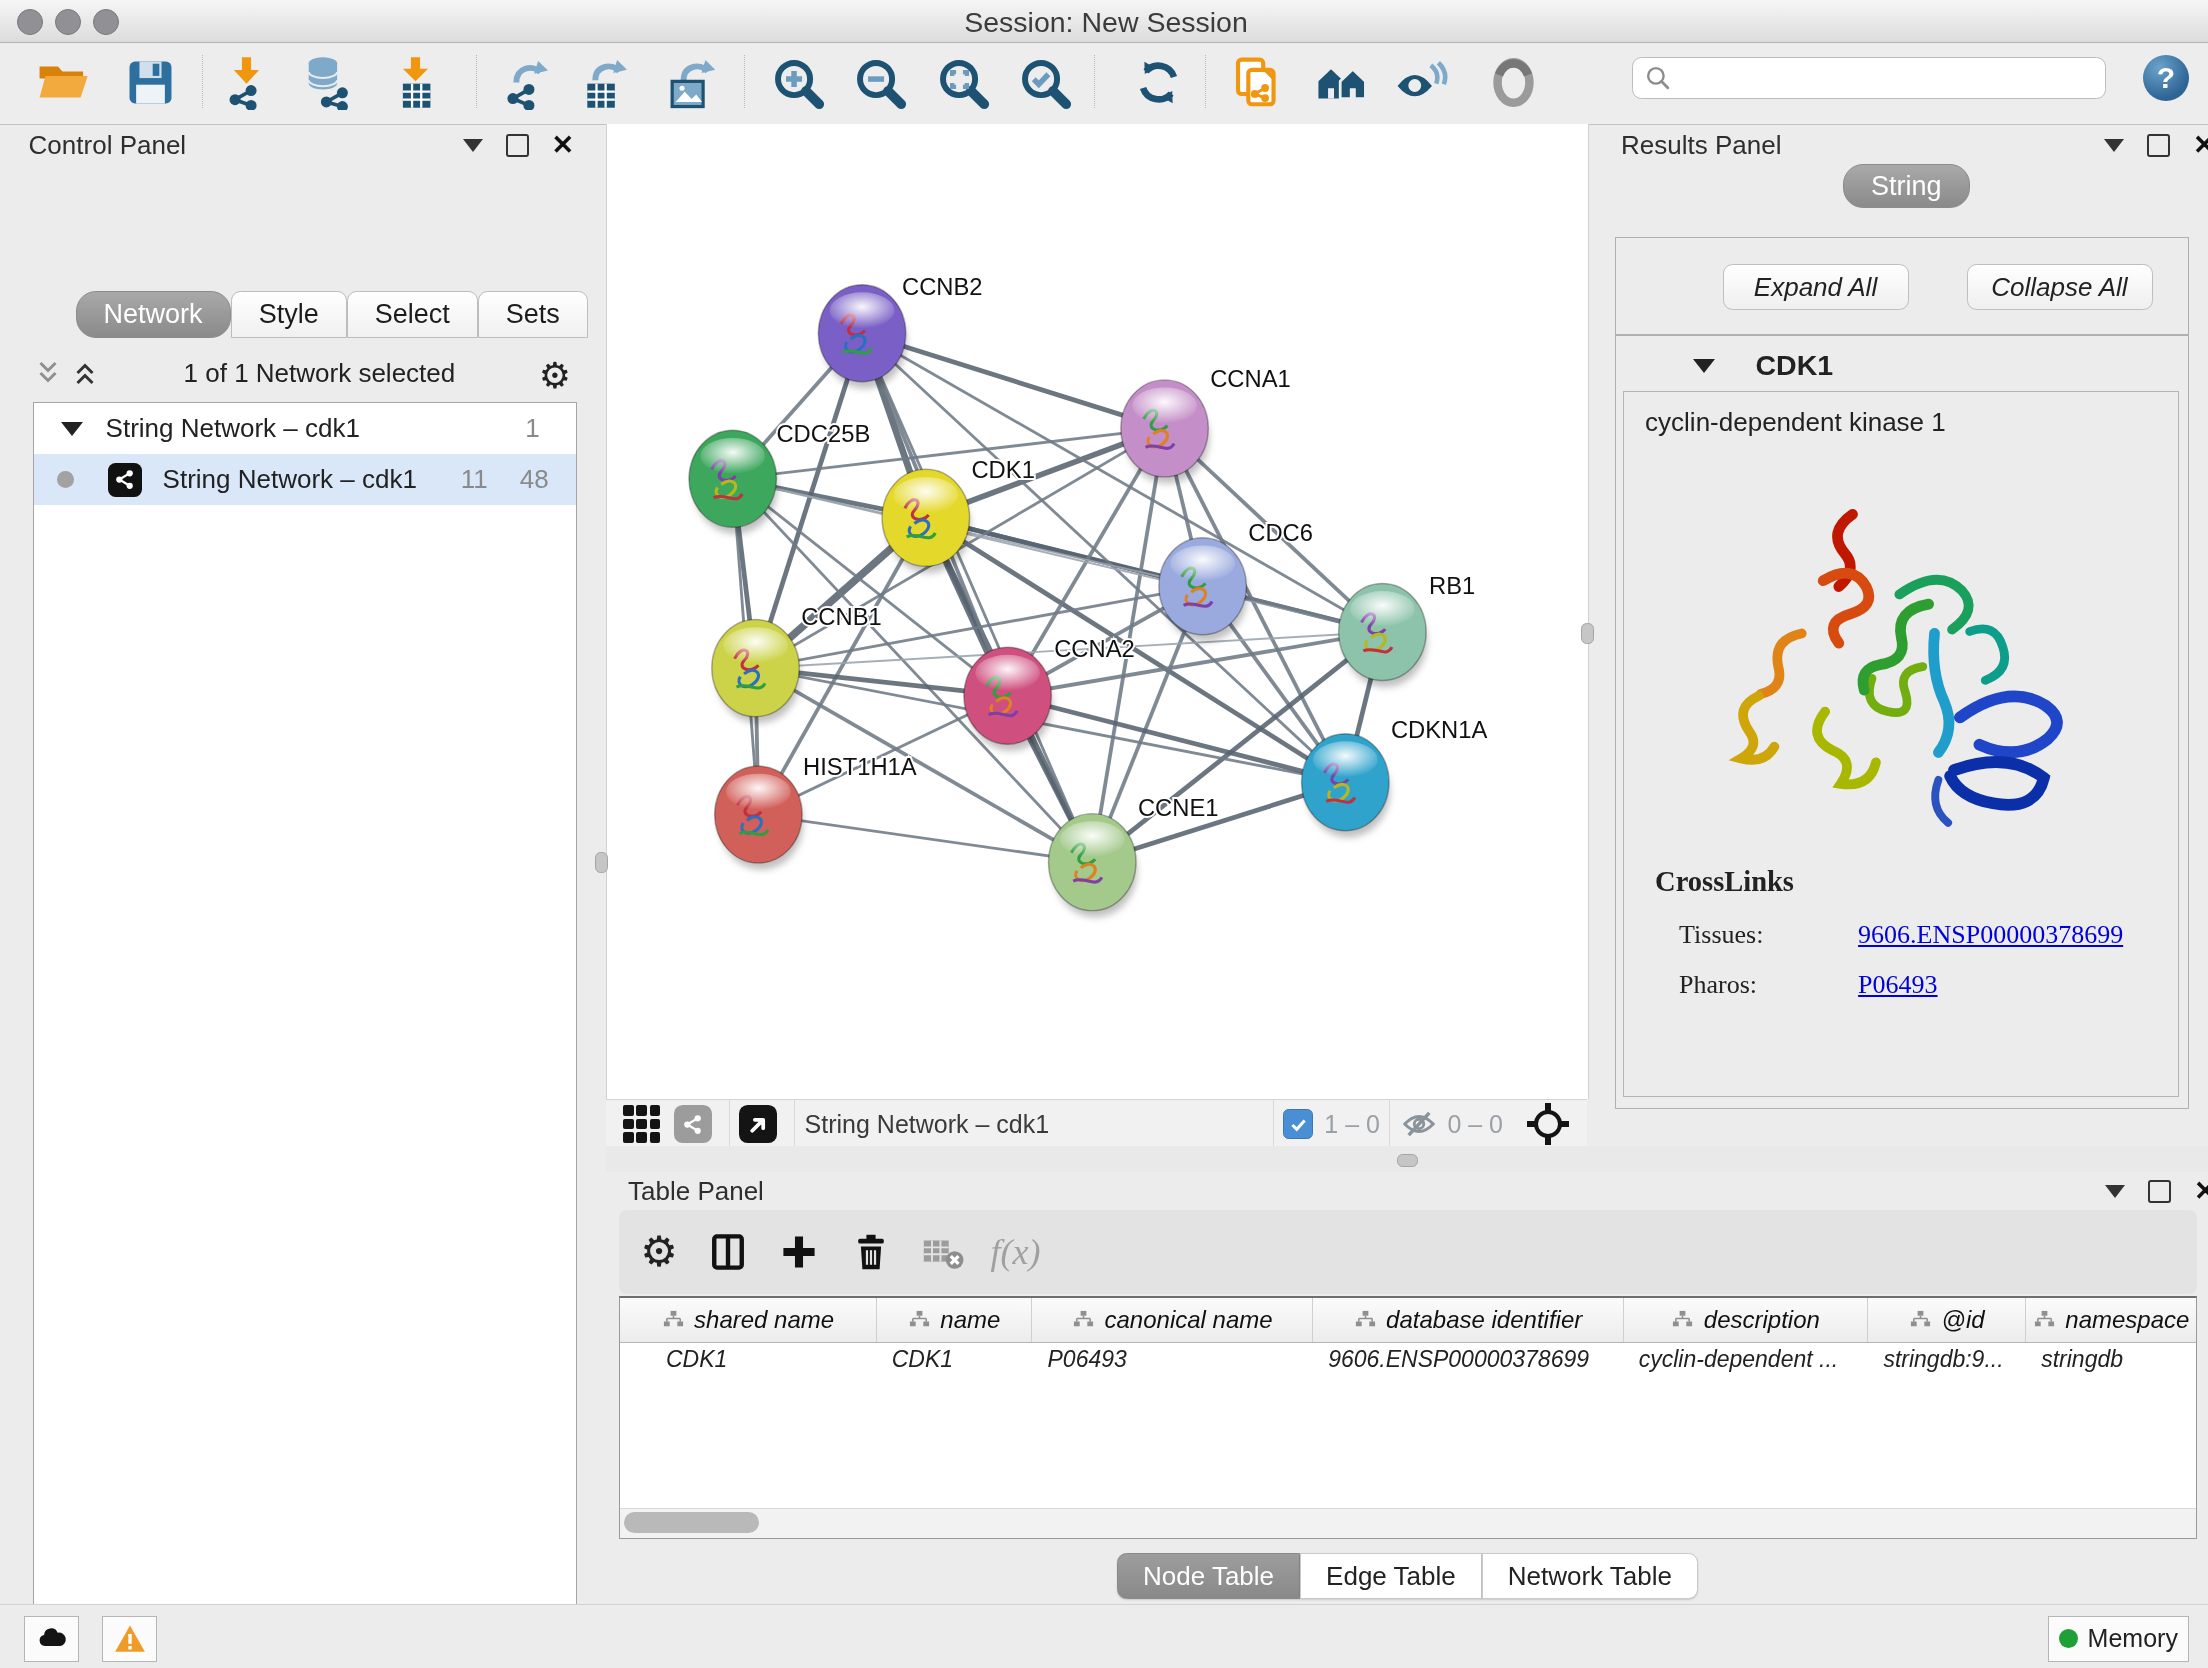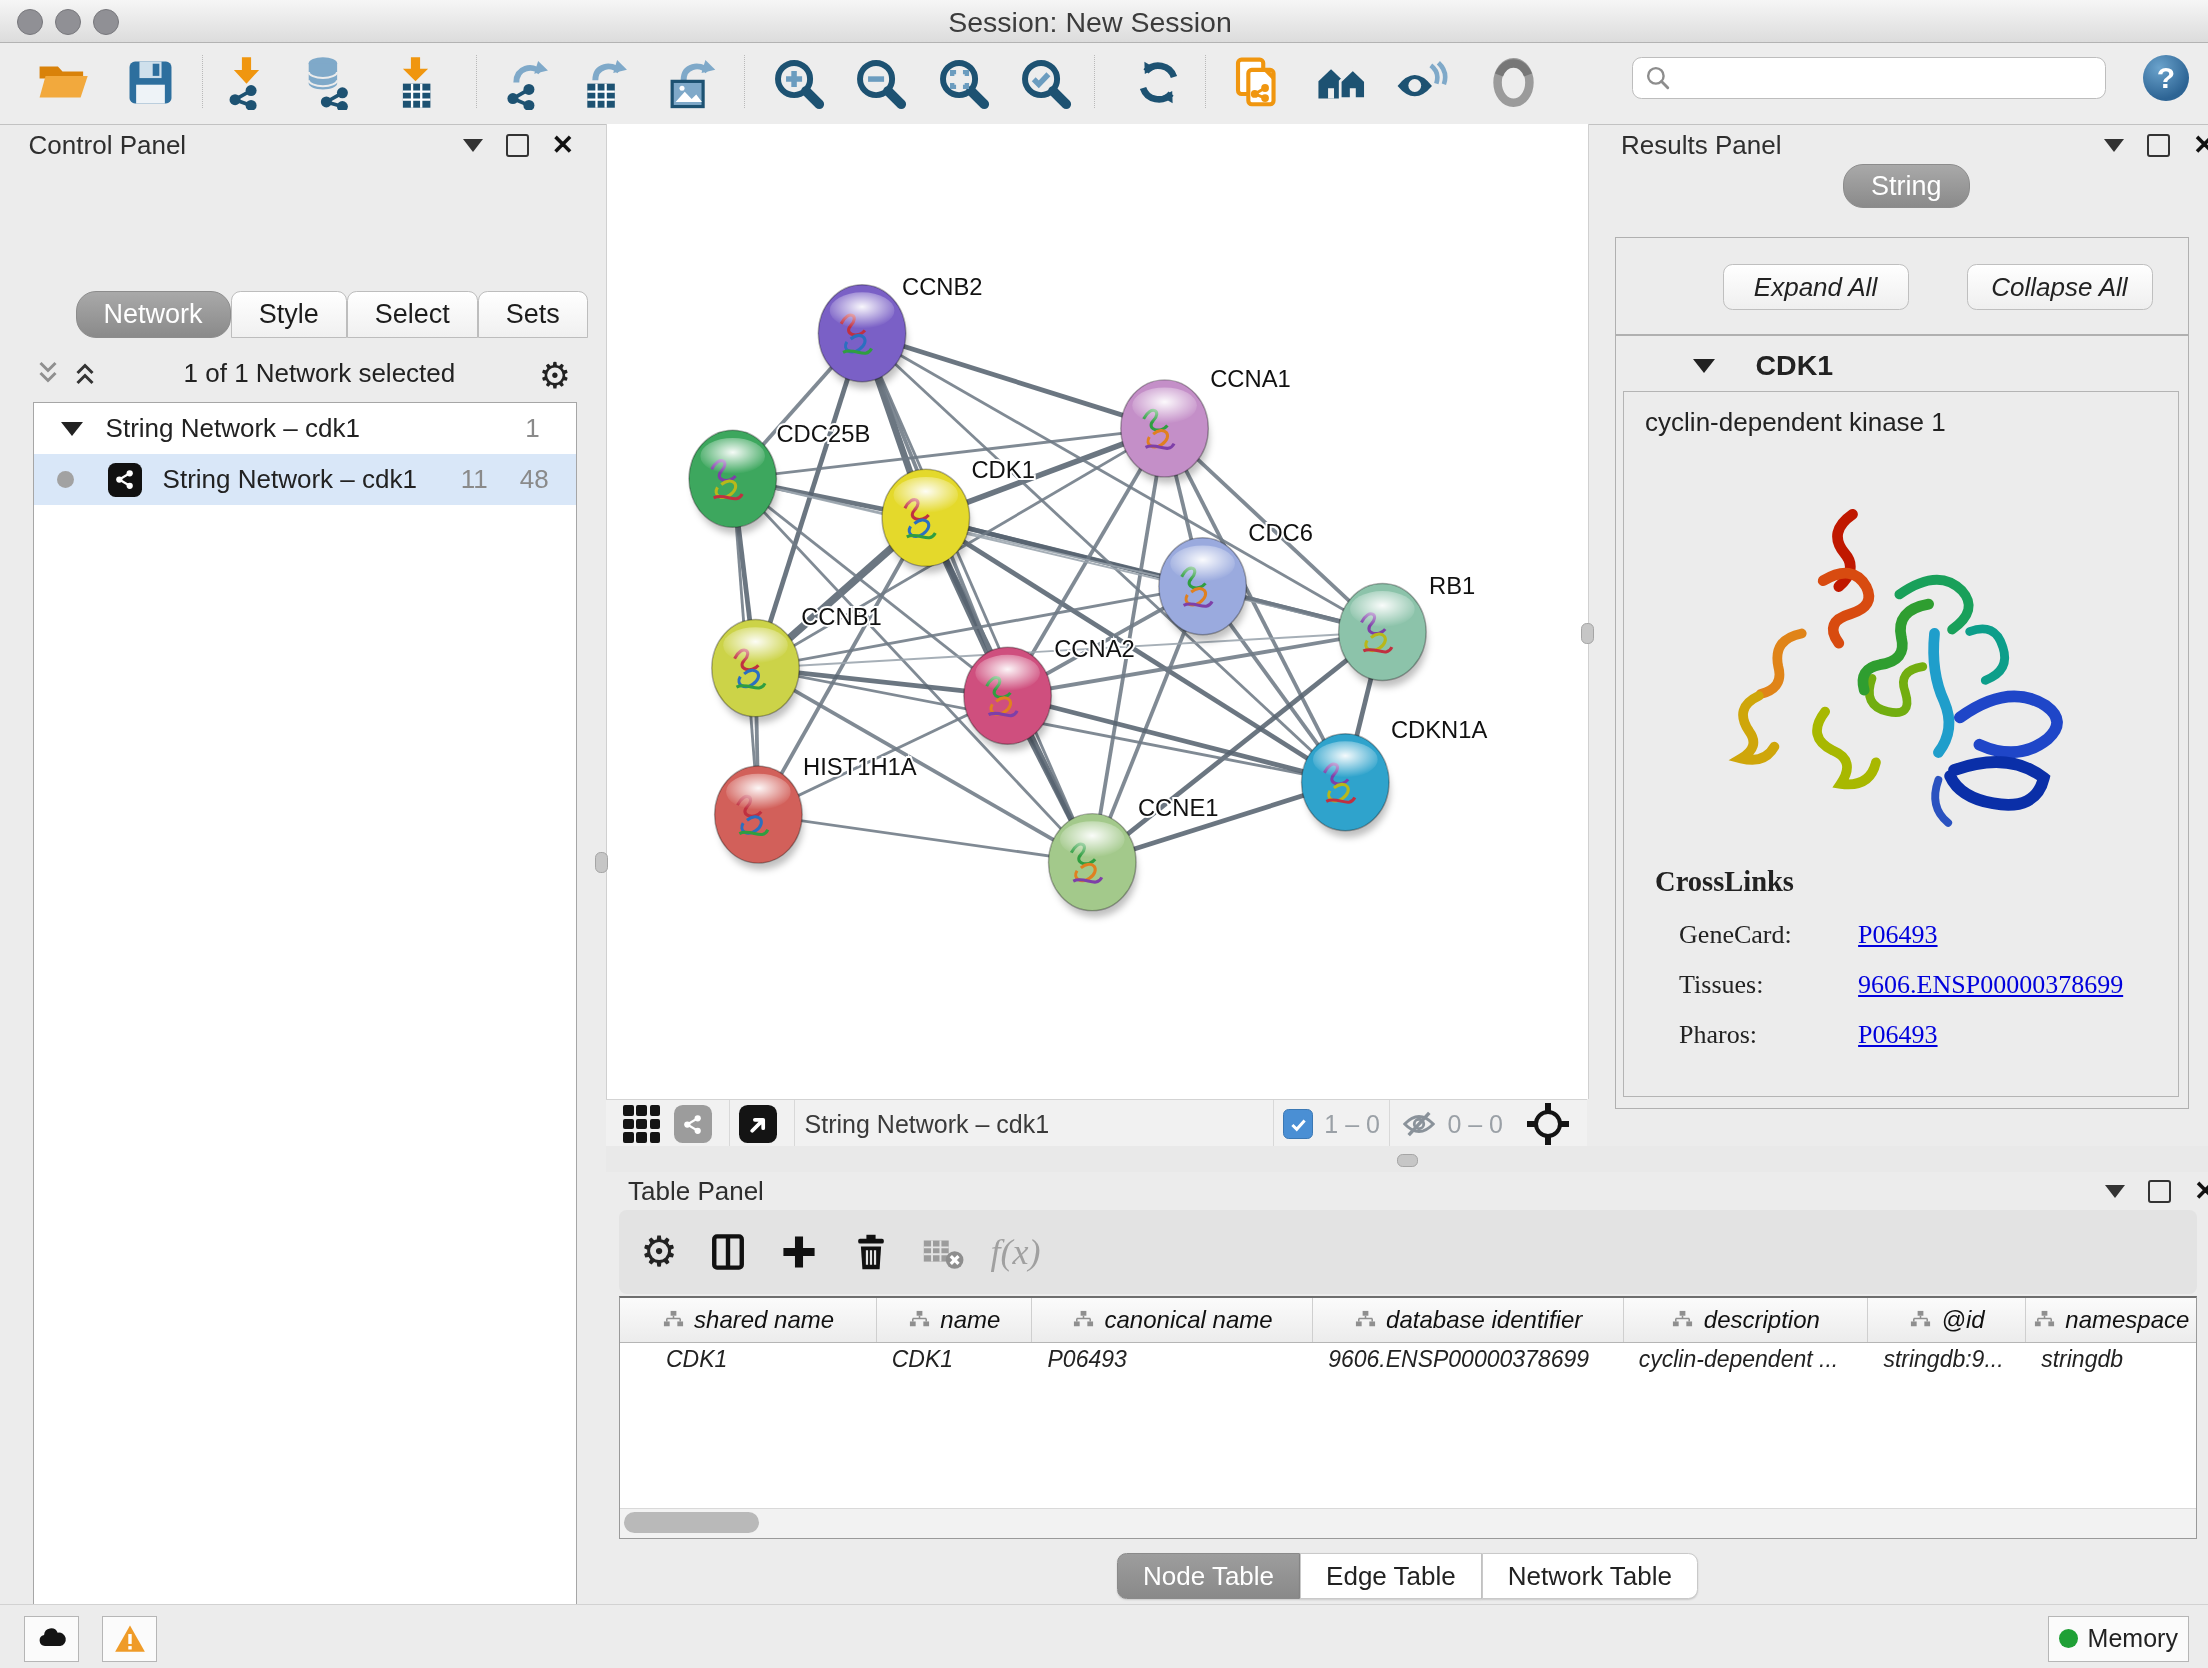--- a/index.html
+++ b/index.html
@@ -4,21 +4,21 @@
 <style>
   html,body{margin:0;padding:0;}
   body{width:2208px;height:1668px;position:relative;overflow:hidden;background:#ececec;
        font-family:"Liberation Sans",sans-serif;color:#222;}
   .abs{position:absolute;}
   
   .titlebar{left:0;top:0;width:2208px;height:42px;background:linear-gradient(#f6f6f6,#dcdcdc);
             border-bottom:1px solid #b3b3b3;}
   .traffic{width:24px;height:24px;border-radius:50%;background:#909095;border:1px solid #77777c;top:8.6px;}
   .wintitle{left:0;top:0;width:2180px;height:42px;text-align:center;line-height:44px;
-            font-size:28.5px;color:#3c3c3c;}
+            font-size:28.5px;color:#3c3c3c;padding-left:16px;}
   
   .toolbar{left:0;top:43px;width:2208px;height:81px;background:#ededed;border-bottom:1px solid #c2c2c2;}
   .tool{top:9.5px;width:59px;height:59px;display:flex;align-items:center;justify-content:center;}
   .tsep{top:12.4px;height:53px;border-left:1.9px dotted #b9b9b9;width:0;}
   .searchbox{left:1632px;top:14.3px;width:474px;height:42px;background:#fff;border:1px solid #bdbdbd;
              border-radius:9.5px;display:flex;align-items:center;padding-left:11.4px;box-sizing:border-box;}
   .searchbox input{border:none;outline:none;font-size:25px;width:399px;background:transparent;
                    font-family:"Liberation Sans",sans-serif;}
   .helpbtn{left:2143px;top:12.4px;width:46px;height:46px;border-radius:50%;color:#fff;font-size:30px;
            font-weight:bold;display:flex;align-items:center;justify-content:center;
@@ -540,21 +540,20 @@
         <path d="M226 120 q-34 6 -28 34 q6 24 -22 28 q-22 4 -16 26" stroke="#2f9e30" stroke-width="11"></path>
         <path d="M196 110 q40 -28 64 -4 q18 20 -10 40" stroke="#19a05a" stroke-width="10"></path>
         <path d="M232 150 q-4 40 10 70 q12 28 -6 52" stroke="#1f9ecb" stroke-width="11"></path>
         <path d="M268 148 q26 -10 34 16 q8 24 -18 34" stroke="#0c9e8a" stroke-width="9"></path>
         <path d="M258 236 q50 -36 88 -12 q22 16 2 34 q-30 24 -70 6" stroke="#1f46c8" stroke-width="12"></path>
         <path d="M252 290 q56 -20 92 8 q-8 34 -52 26 q-34 -6 -44 -28" stroke="#0a2fa8" stroke-width="12"></path>
         <path d="M236 300 q-10 28 10 44" stroke="#2a52c0" stroke-width="8"></path>
       </svg>
       <div class="abs serif" style="left:31px;top:474px;font-size:28.5px;font-weight:bold">CrossLinks</div>
       <div class="abs serif" style="left:55px;top:518px;font-size:26px;line-height:50px">
-        <div><span style="display:inline-block;width:179px">GeneCard:</span><span class="xlink">P06493</span></div>
         <div><span style="display:inline-block;width:179px">Tissues:</span><span class="xlink">9606.ENSP00000378699</span></div>
         <div><span style="display:inline-block;width:179px">Pharos:</span><span class="xlink">P06493</span></div>
       </div>
     </div>
   </div>
 </div>
 
 <div class="abs" style="left:606px;top:1172px;width:1603px;height:432px">
   <div class="abs ptitle" style="left:22px;top:3.8px">Table Panel</div>
   <div class="abs winctl" style="left:1499px;top:7.6px">

